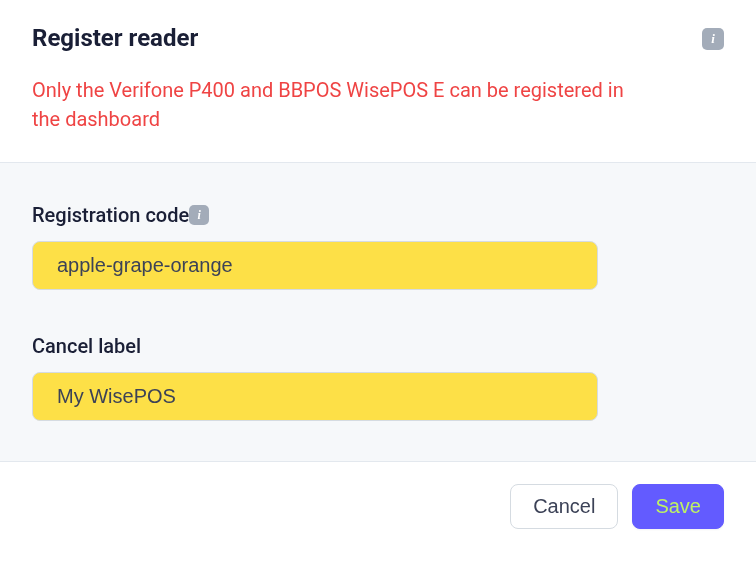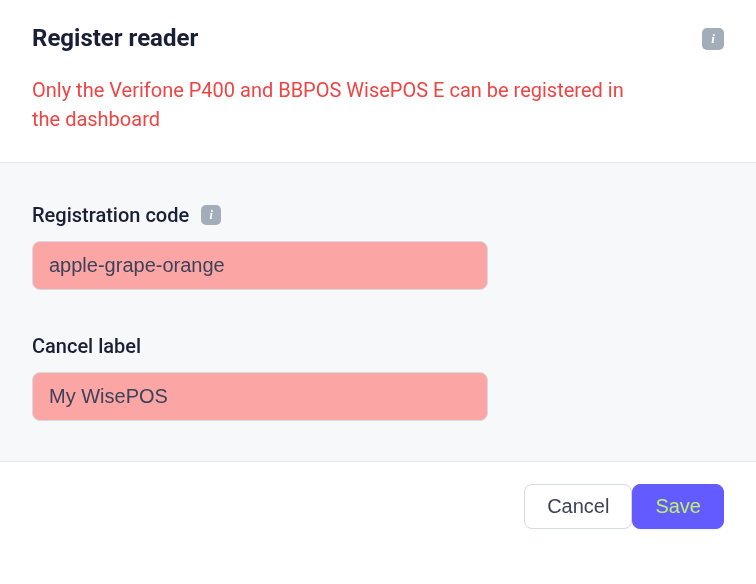--- a/index.html
+++ b/index.html
@@ -60,50 +60,50 @@
     }
     .field-group {
       margin-bottom: 44px;
     }
     .field-group:last-child {
       margin-bottom: 0;
     }
     .label-row {
       display: flex;
       align-items: center;
-      gap: 12px;
       margin-bottom: 14px;
     }
     .field-label {
       font-size: 20px;
       font-weight: 500;
       color: #1a1f36;
     }
     .optional-badge {
       background: #e3e8ee;
       color: #697386;
       font-size: 17px;
       padding: 4px 12px;
       border-radius: 5px;
     }
     .text-input {
-      width: 456px;
-      padding: 12px 16px;
+      width: 566px;
+      padding: 12px 24px;
       font-size: 20px;
       color: #3c4257;
-      background: #fca5a5;
+      background: #fde047;
       border: 1px solid #d5dbe1;
       border-radius: 8px;
       outline: none;
     }
     .footer {
       padding: 22px 32px;
       border-top: 1px solid #e3e8ee;
       display: flex;
       justify-content: flex-end;
+      gap: 14px;
       background: #fff;
     }
     .btn {
       font-size: 20px;
       font-weight: 500;
       padding: 10px 22px;
       border-radius: 8px;
       cursor: pointer;
       border: 1px solid transparent;
     }

